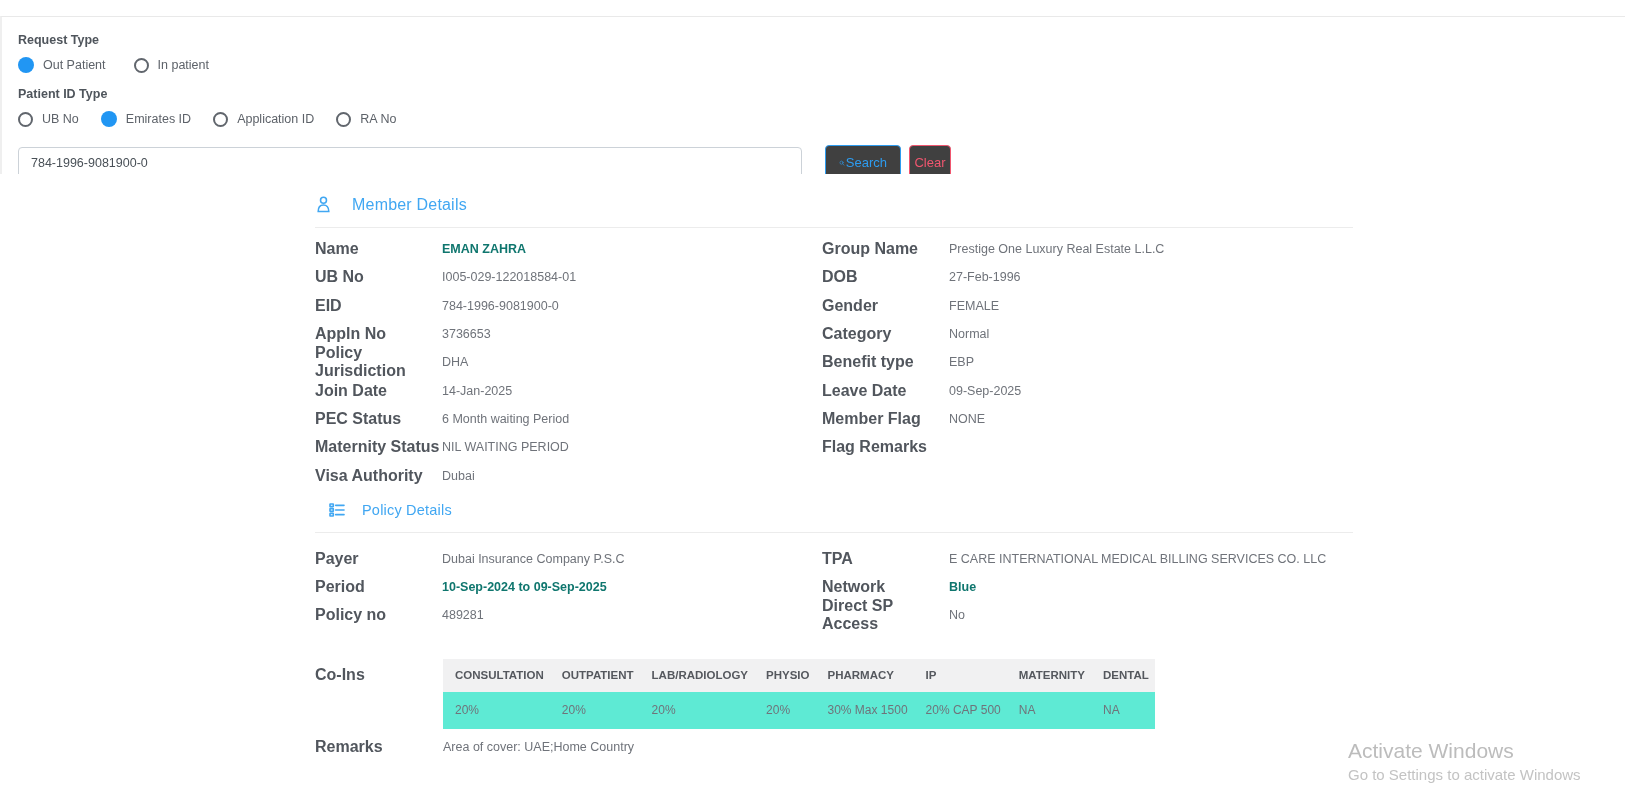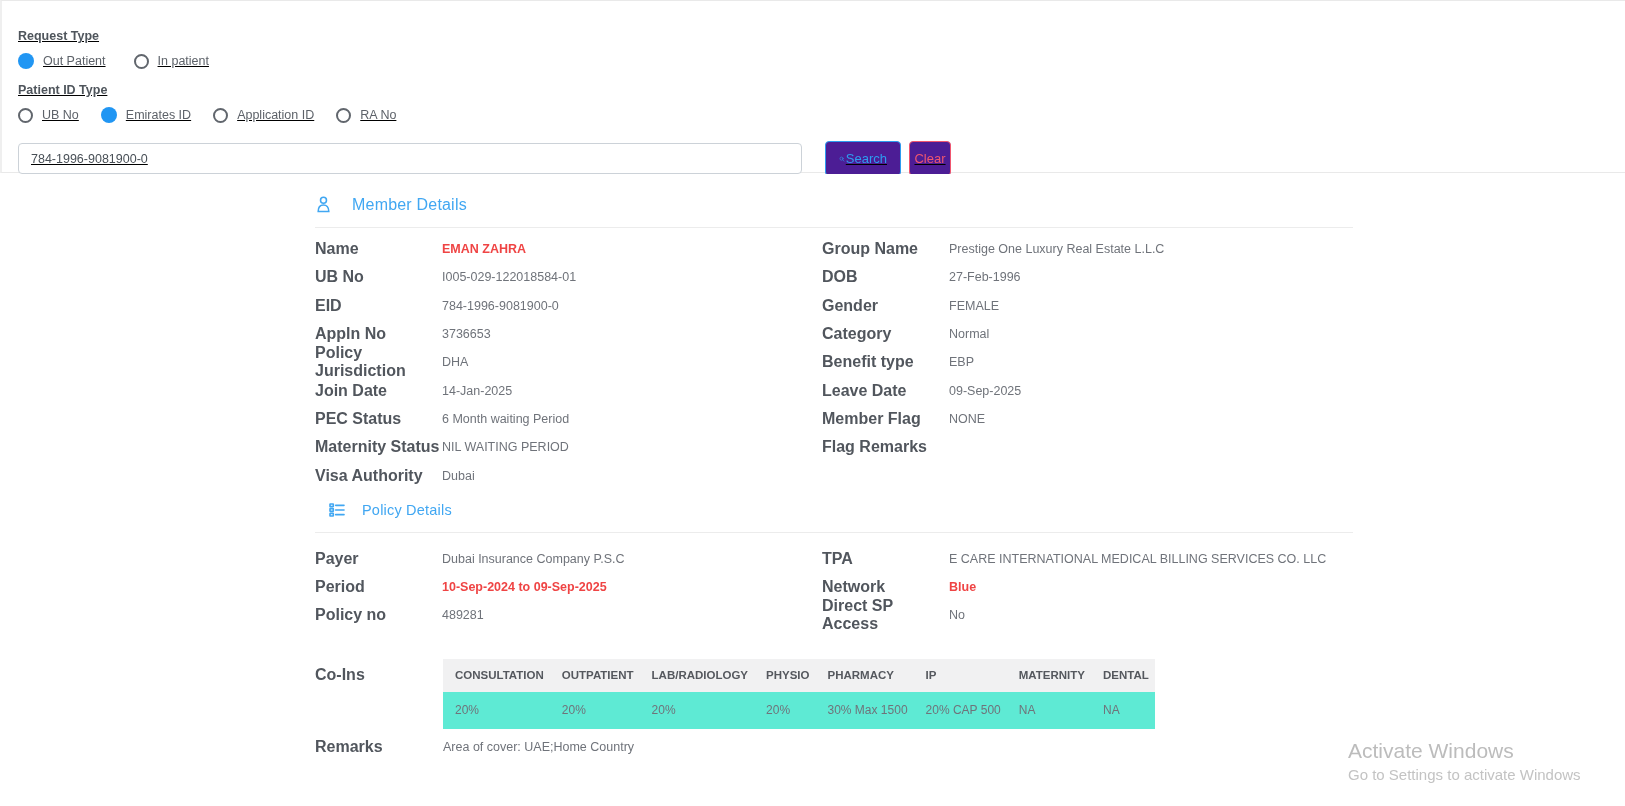--- a/index.html
+++ b/index.html
@@ -6,28 +6,27 @@
   html, body {
     width: 1625px; height: 806px;
     background: #ffffff;
     overflow: hidden;
     font-family: "Liberation Sans", sans-serif;
     position: relative;
   }
 
   
   .top-card {
-    position: absolute; top: 0; left: 0; right: 0;
+    position: absolute; top: 16px; left: 0; right: 0;
     height: 173px;
     background: #fff;
     border-top: 1px solid #e9e9e9;
     border-left: 2px solid #efefef;
     border-bottom: 1px solid #e9e9e9;
-    padding: 28px 16px 0 16px;
-    text-decoration: underline;
+    padding: 16px 16px 0 16px;
   }
   .group-label {
     font-size: 12.5px; font-weight: 700; color: #4f555c;
     margin-bottom: 10px;
   }
   .radio-row { display: flex; align-items: center; margin-bottom: 14px; }
   .radio-opt { display: flex; align-items: center; cursor: pointer; margin-right: 28px; }
   .radio-circle {
     width: 15px; height: 15px; border-radius: 50%;
     border: 2px solid #61666d; background: #fff;
@@ -38,21 +37,21 @@
 
   .search-row { display: flex; align-items: center; margin-top: 18px; }
   .id-input {
     width: 784px; height: 31px;
     border: 1px solid #ccd2d8; border-radius: 4px;
     padding: 0 12px; font-size: 12.5px; color: #495057;
     font-family: "Liberation Sans", sans-serif;
     outline: none; background: #fff;
   }
   .btn {
-    height: 35px; border-radius: 4px; background: #4c1d95;
+    height: 35px; border-radius: 4px; background: #404040;
     font-size: 13px; font-family: "Liberation Sans", sans-serif;
     display: inline-flex; align-items: center; justify-content: center;
     cursor: pointer; padding: 0 13px;
   }
   .btn-search { border: 1px solid #2d9cf0; color: #2d9cf0; margin-left: 23px; width: 76px; }
   .btn-clear  { border: 1px solid #f0566f; color: #f0566f; margin-left: 8px; width: 42px; }
   .btn svg { margin-right: 1px; }
 
   
   .main { position: absolute; top: 174px; left: 0; right: 0; bottom: 0; background: #fff; }
@@ -62,21 +61,21 @@
   .section-header .sec-icon { margin-right: 20px; display: inline-flex; }
   .section-title { font-size: 16px; color: #41a7f2; letter-spacing: .2px; }
   .divider { border: none; border-top: 1px solid #ececec; margin-top: 13px; }
 
   .fields-cols { display: flex; margin-top: 7px; }
   .fcol-left  { width: 507px; }
   .fcol-right { width: 531px; }
   .field-row { display: flex; align-items: center; height: 28.3px; }
   .flabel { width: 127px; font-size: 16px; font-weight: 700; color: #51565d; flex: 0 0 auto; }
   .fvalue { font-size: 12.5px; color: #6f737a; }
-  .fvalue.v-bold { font-weight: 700; color: #ef4444; }
+  .fvalue.v-bold { font-weight: 700; color: #0f766e; }
 
   .policy-header { margin-top: 12px; margin-left: 14px; }
   .policy-divider { margin-top: 14px; }
 
   
   .coins-row { display: flex; margin-top: 29px; }
   .coins-label-cell { width: 128px; flex: 0 0 auto; padding-top: 7px; }
   .coins-table { border-collapse: collapse; width: 682px; }
   .coins-table th {
     background: #f1f1f2; color: #55585e;

